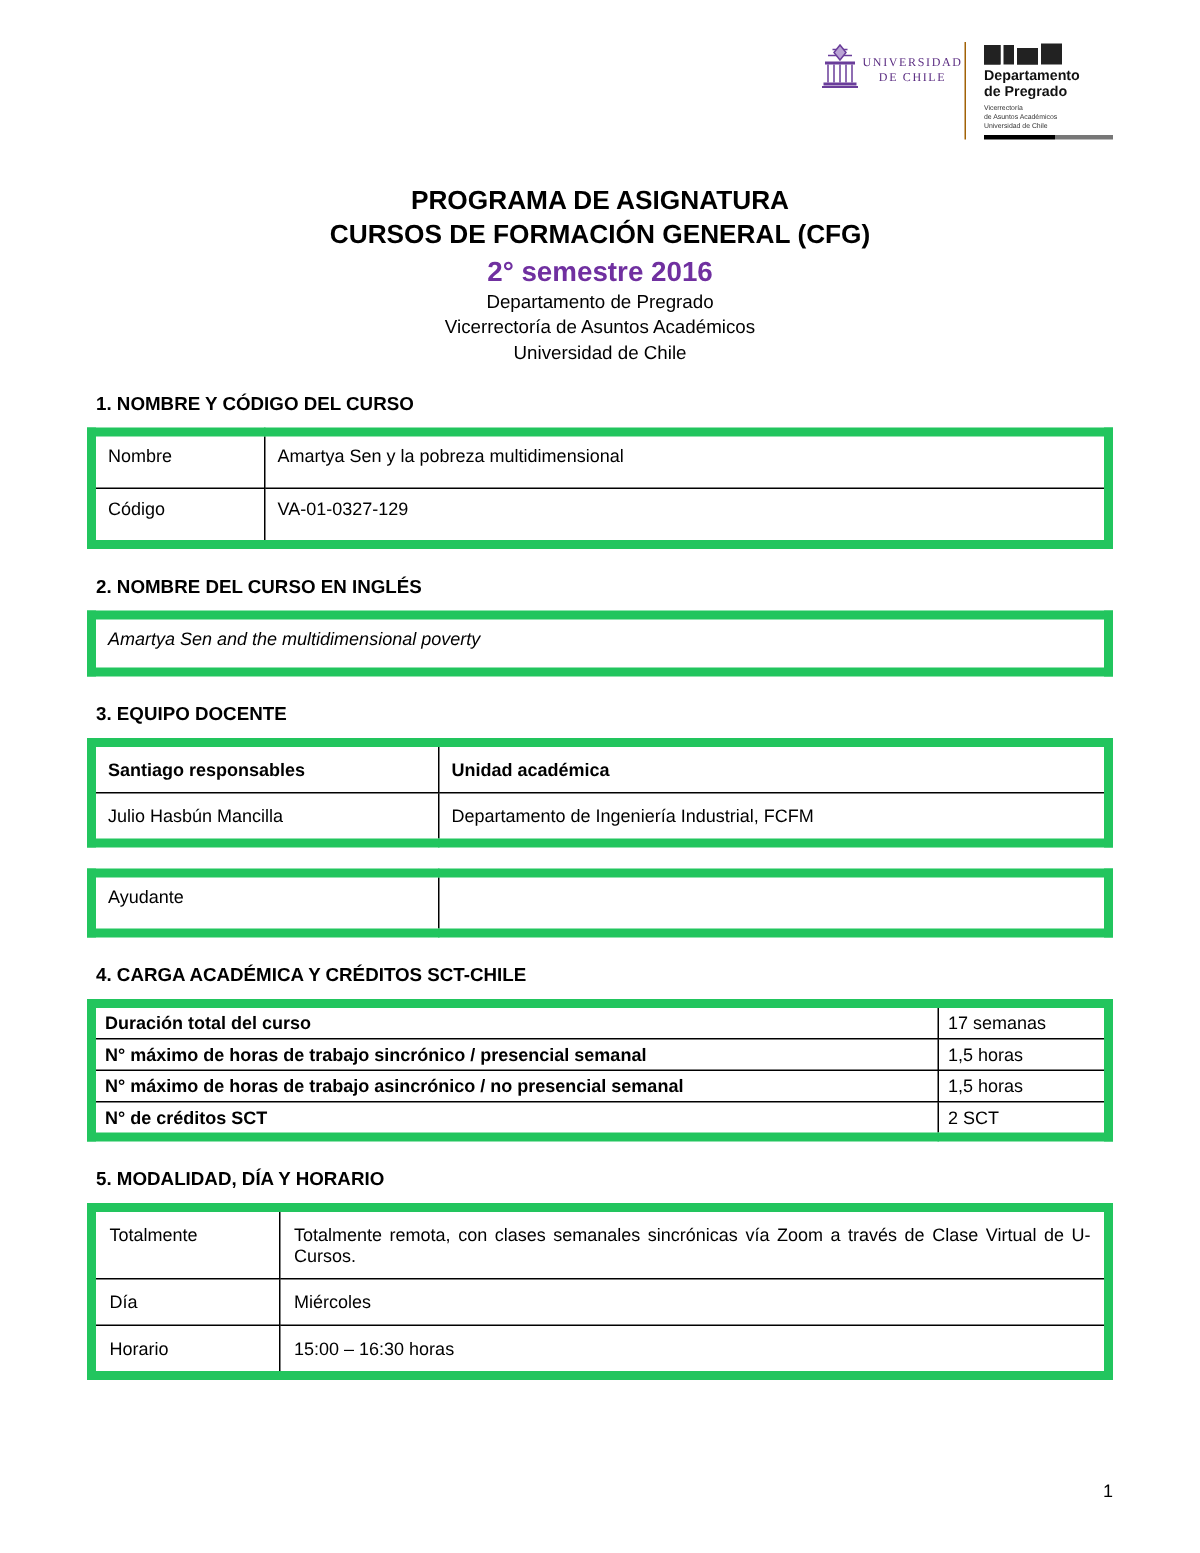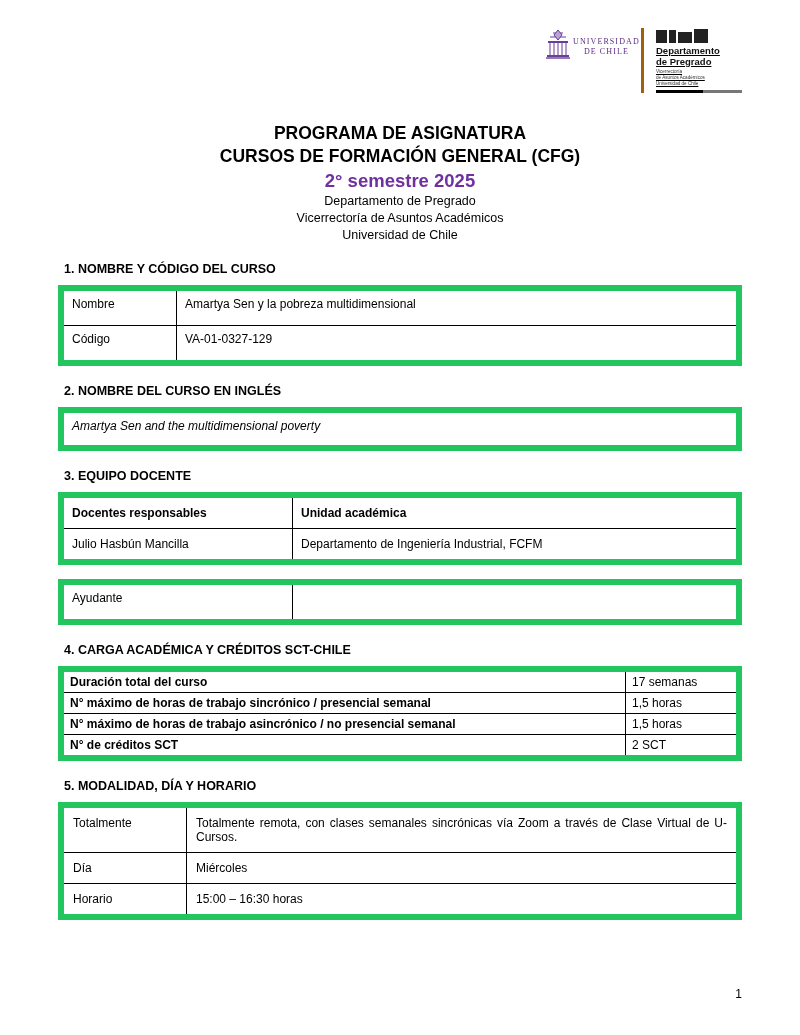--- a/index.html
+++ b/index.html
@@ -46,24 +46,23 @@
   .logo-uchile .uc-text {
     margin-top: 3px;
     font-size: 8px;
     letter-spacing: 1.1px;
     line-height: 10px;
     text-align: center;
     color: #5b2d82;
     font-family: "Liberation Serif", serif;
   }
   .logo-dep {
-    border-left: 3px solid #a16207;
+    border-left: 1px solid #a16207;
     padding-left: 12px;
     width: 86px;
-    text-decoration: underline;
   }
   .logo-dep .bars {
     display: flex;
     gap: 2px;
     align-items: flex-end;
     height: 15px;
     margin-bottom: 3px;
   }
   .logo-dep .bars i {
     display: block;
@@ -219,21 +218,21 @@
         <span>Universidad de Chile</span>
       </div>
       <div class="rule"></div>
     </div>
   </div>
 
   <div class="doc-title">
     <div>PROGRAMA DE ASIGNATURA</div>
     <div>CURSOS DE FORMACIÓN GENERAL (CFG)</div>
   </div>
-  <div class="semester">2° semestre 2025</div>
+  <div class="semester">2° semestre 2016</div>
   <div class="subtitle">
     <div>Departamento de Pregrado</div>
     <div>Vicerrectoría de Asuntos Académicos</div>
     <div>Universidad de Chile</div>
   </div>
 
   <div class="section-heading">1. NOMBRE Y CÓDIGO DEL CURSO</div>
   <table class="tbl" id="tbl-nombre">
     <tbody>
         <tr>
@@ -253,21 +252,21 @@
         <tr>
       <td class="italic">Amartya Sen and the multidimensional poverty</td>
     </tr>
   </tbody>
     </table>
 
   <div class="section-heading">3. EQUIPO DOCENTE</div>
   <table class="tbl" id="tbl-docentes">
     <tbody>
         <tr>
-      <th class="col1 center">Docentes responsables</th>
+      <th class="col1 center">Santiago responsables</th>
       <th class="center">Unidad académica</th>
     </tr>
     <tr>
       <td>Julio Hasbún Mancilla</td>
       <td>Departamento de Ingeniería Industrial, FCFM</td>
     </tr>
   </tbody>
     </table>
 
   <div style="height:14px"></div>

